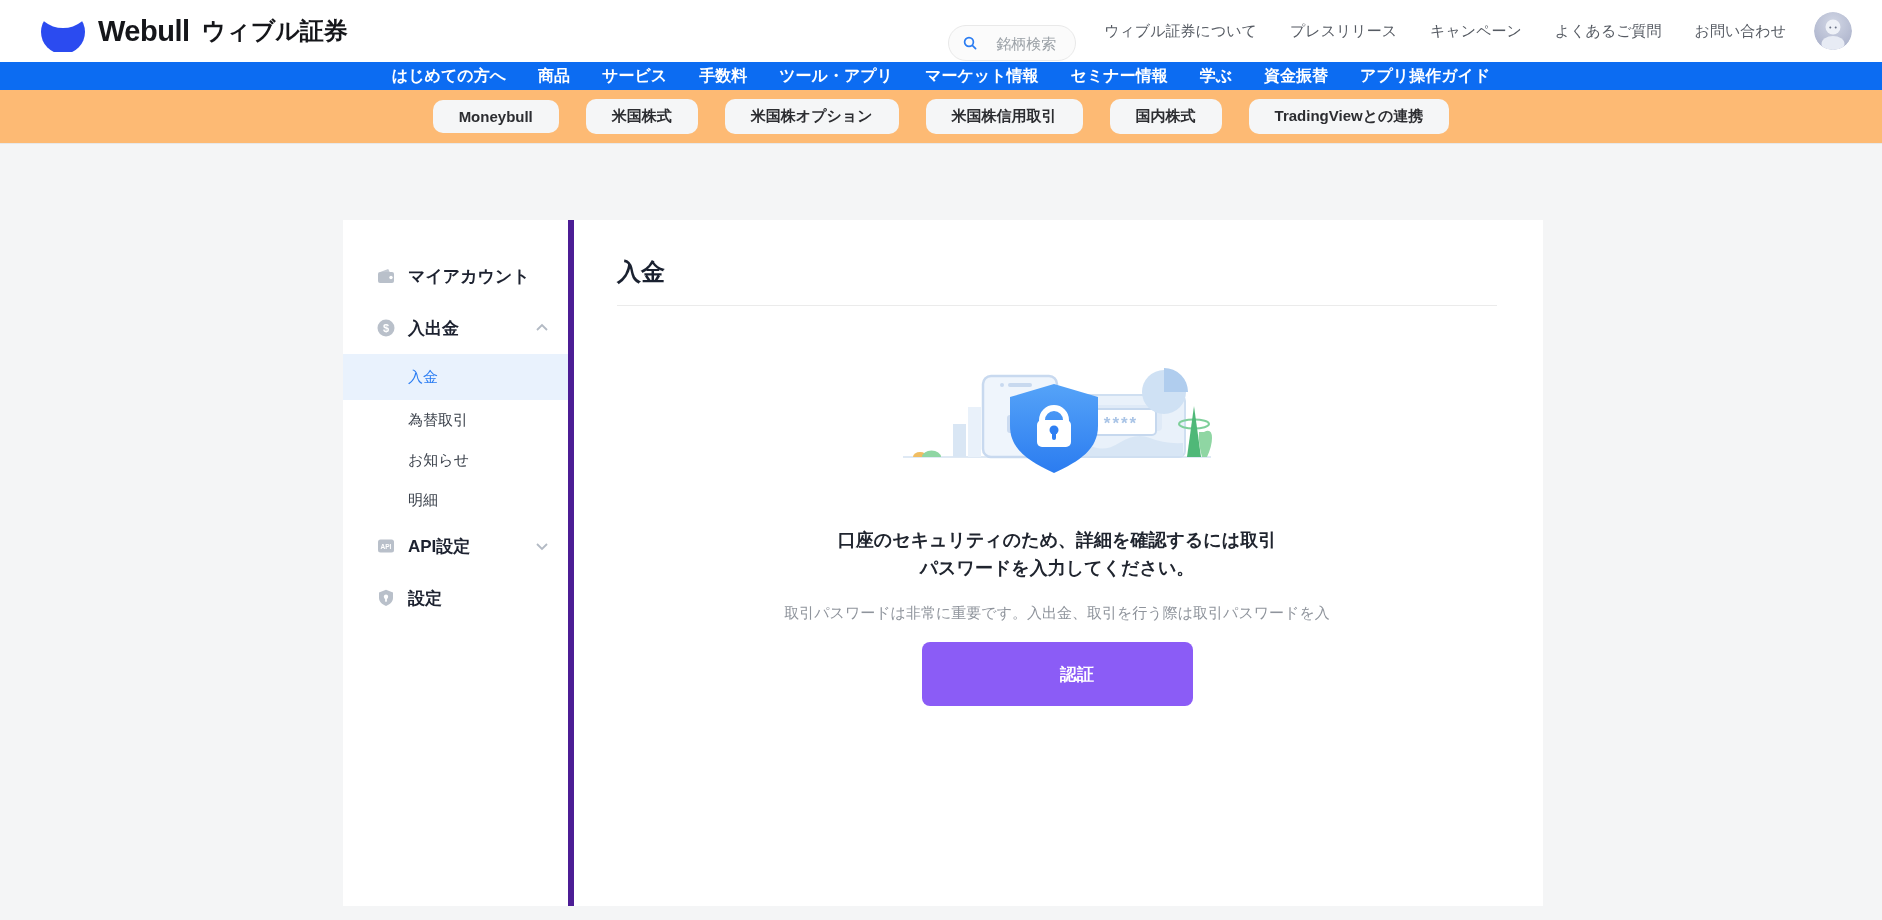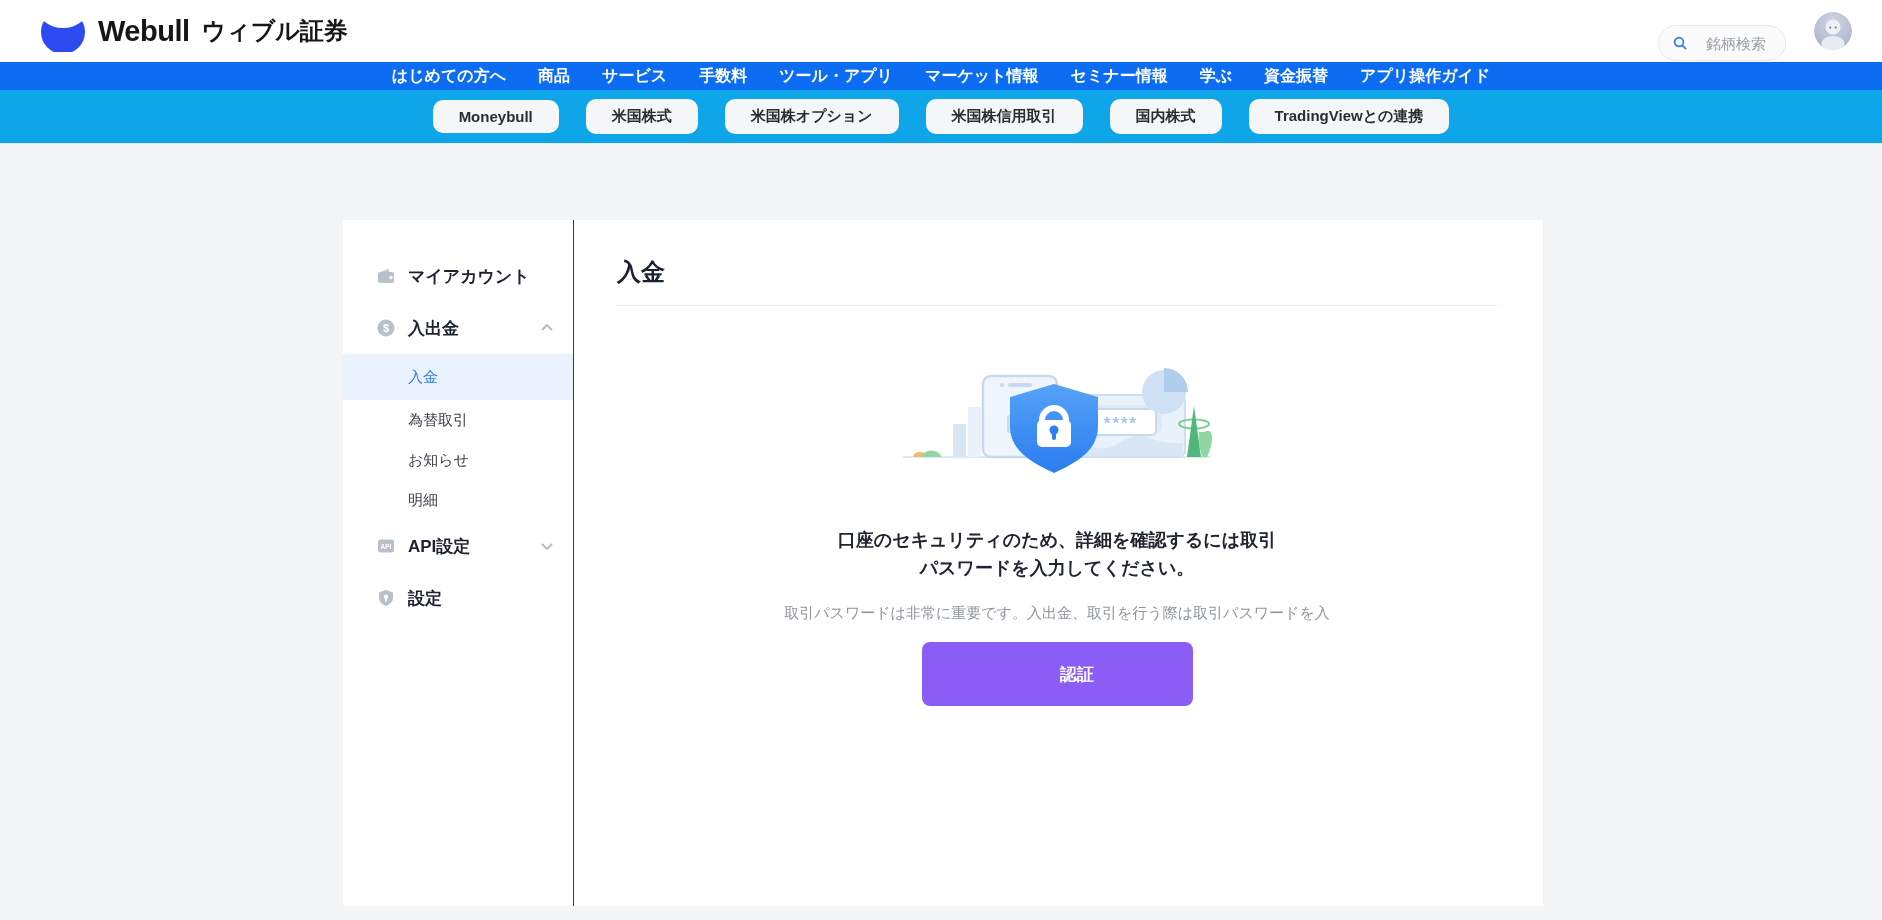--- a/index.html
+++ b/index.html
@@ -51,40 +51,40 @@
     height:28px; background:#0c6cf2;
     display:flex; justify-content:center; align-items:center; gap:32px;
   }
   .main-nav-item {
     color:#fff; font-size:16px; font-weight:600;
     cursor:pointer; white-space:nowrap;
   }
 
   
   .sub-nav {
-    height:53px; background:#0ea5e9;
+    height:53px; background:#fdba74;
     display:flex; justify-content:center; align-items:center; gap:27px;
     box-shadow:0 1px 0 rgba(0,0,0,0.05);
   }
   .pill {
     background:#f5f6f7; border-radius:10px;
     padding:8px 26px; font-size:15px; font-weight:600; color:#2c2d31;
     cursor:pointer; white-space:nowrap;
   }
 
   
   .page { position:relative; height:763px; }
   .panel {
     position:absolute; left:343px; top:77px;
     width:1200px; height:686px;
     background:#fff; display:flex;
   }
 
   
-  .sidebar { width:231px; flex-shrink:0; border-right:1px solid #4c1d95; padding-top:30px; }
+  .sidebar { width:231px; flex-shrink:0; border-right:6px solid #4c1d95; padding-top:30px; }
   .side-main {
     height:52px; display:flex; align-items:center; gap:12px;
     padding:0 18px 0 33px; cursor:pointer;
     font-size:17px; font-weight:700; color:#1d2230;
   }
   .side-main .mchev { margin-left:auto; }
   .side-sub {
     height:40px; display:flex; align-items:center;
     padding-left:65px; font-size:15px; color:#3c424c; cursor:pointer;
   }
@@ -129,20 +129,27 @@
   <div class="header-spacer"></div>
 
   <div class="search-box">
     <svg width="16" height="16" viewBox="0 0 16 16">
       <circle cx="7" cy="7" r="4.4" fill="none" stroke="#2b7df2" stroke-width="1.7"></circle>
       <line x1="10.3" y1="10.3" x2="13.6" y2="13.6" stroke="#2b7df2" stroke-width="1.7" stroke-linecap="round"></line>
     </svg>
     <input type="text" placeholder="銘柄検索" style="">
   </div>
 
+  <div class="header-links">
+    <span class="header-link">ウィブル証券について</span>
+    <span class="header-link">プレスリリース</span>
+    <span class="header-link">キャンペーン</span>
+    <span class="header-link">よくあるご質問</span>
+    <span class="header-link">お問い合わせ</span>
+  </div>
 
   <svg class="avatar" viewBox="0 0 38 38">
     <defs>
       <radialGradient id="avg" cx="0.5" cy="0.3" r="0.8">
         <stop offset="0" stop-color="#d2d7e5"></stop>
           <stop offset="1" stop-color="#a7aec8"></stop>
       </radialGradient>
       <clipPath id="avc">
           <circle cx="19" cy="19" r="19"></circle>
         </clipPath>

